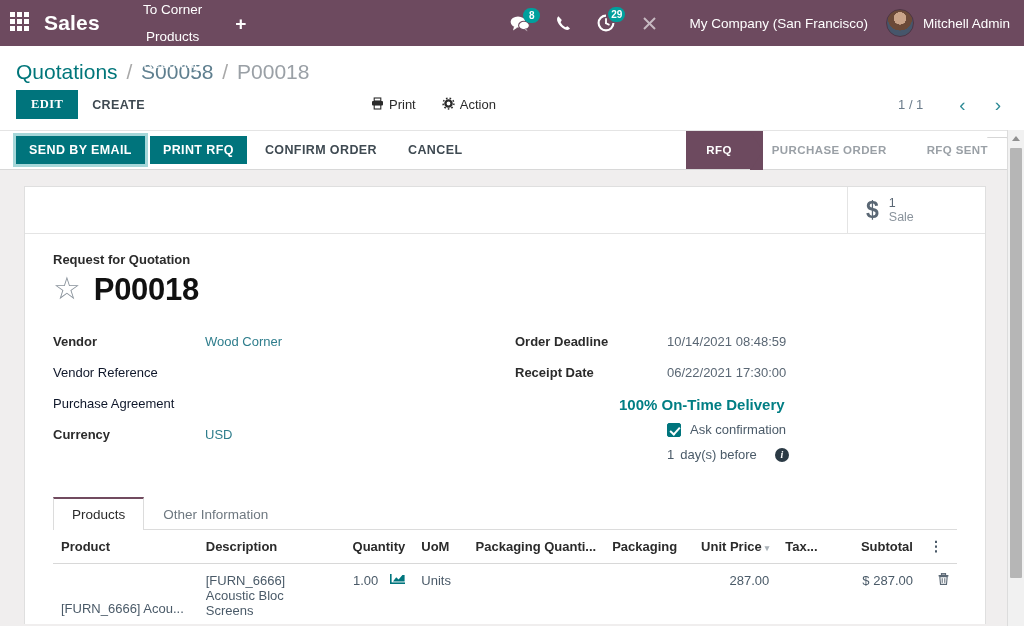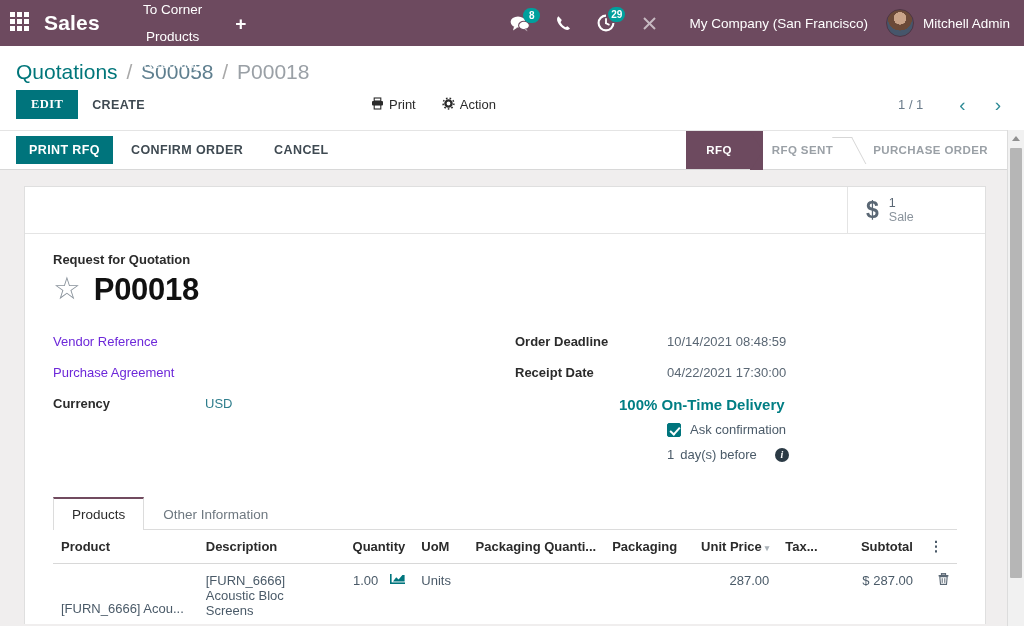--- a/index.html
+++ b/index.html
@@ -326,21 +326,21 @@
   .form-col { width: 50%; }
   .form-col.right { padding-left: 10px; }
   .f-row { display: flex; align-items: baseline; margin-bottom: 14px; min-height: 17px; }
   .f-label {
     width: 152px;
     font-size: 13px;
     font-weight: bold;
     color: #2b2b2b;
     flex-shrink: 0;
   }
-  .f-label.muted { color: #6d28d9; font-weight: normal; }
+  .f-label.muted { color: #0f172a; font-weight: normal; }
   .f-value { font-size: 13px; color: #4a5a68; }
   .f-value.link { color: #2e7d8c; cursor: pointer; }
   .f-value.plain { color: #5a6774; }
   .delivery-note {
     font-size: 15px;
     font-weight: bold;
     color: #017e84;
     margin: 0 0 9px 104px;
   }
   .check-row { display: flex; align-items: center; margin: 0 0 10px 152px; gap: 9px; }
@@ -550,28 +550,29 @@
 
     <div class="pager">
       <span class="pg-count">1 / 1</span>
       <span class="pg-arrow">‹</span>
       <span class="pg-arrow">›</span>
     </div>
   </div>
 </div>
 
 <div class="statusbar">
+  <button class="sb-btn sb-primary focused">SEND BY EMAIL</button>
   <button class="sb-btn sb-primary">PRINT RFQ</button>
   <button class="sb-btn sb-plain">CONFIRM ORDER</button>
   <button class="sb-btn sb-plain">CANCEL</button>
 
   <div class="pipeline">
     <div class="stage active">RFQ</div>
+    <div class="stage done">PURCHASE ORDER</div>
     <div class="stage">RFQ SENT</div>
-    <div class="stage done">PURCHASE ORDER</div>
   </div>
 </div>
 
 <div class="vscroll">
   <div class="sb-up">
       <div></div>
     </div>
   <div class="sb-thumb"></div>
 </div>
 
@@ -590,20 +591,24 @@
 
     <div class="sheet-body">
       <div class="oe-title-label">Request for Quotation</div>
       <div class="oe-title-row">
         <span class="star">☆</span>
         <span class="doc-title">P00018</span>
       </div>
 
       <div class="form-grid">
         <div class="form-col">
+          <div class="f-row">
+            <span class="f-label">Vendor</span>
+            <span class="f-value link">Wood Corner</span>
+          </div>
           <div class="f-row">
             <span class="f-label muted">Vendor Reference</span>
             <span class="f-value"></span>
           </div>
           <div class="f-row">
             <span class="f-label muted">Purchase Agreement</span>
             <span class="f-value"></span>
           </div>
           <div class="f-row">
             <span class="f-label">Currency</span>
@@ -611,21 +616,21 @@
           </div>
         </div>
 
         <div class="form-col right">
           <div class="f-row">
             <span class="f-label">Order Deadline</span>
             <span class="f-value plain">10/14/2021 08:48:59</span>
           </div>
           <div class="f-row">
             <span class="f-label">Receipt Date</span>
-            <span class="f-value plain">04/22/2021 17:30:00</span>
+            <span class="f-value plain">06/22/2021 17:30:00</span>
           </div>
           <div class="delivery-note">100% On-Time Delivery</div>
           <div class="check-row">
             <span class="checkbox"></span>
             <span class="check-label">Ask confirmation</span>
           </div>
           <div class="days-row">
             <span class="days-num">1</span>
             <span class="days-text">day(s) before</span>
             <span class="info-icon">i</span>

